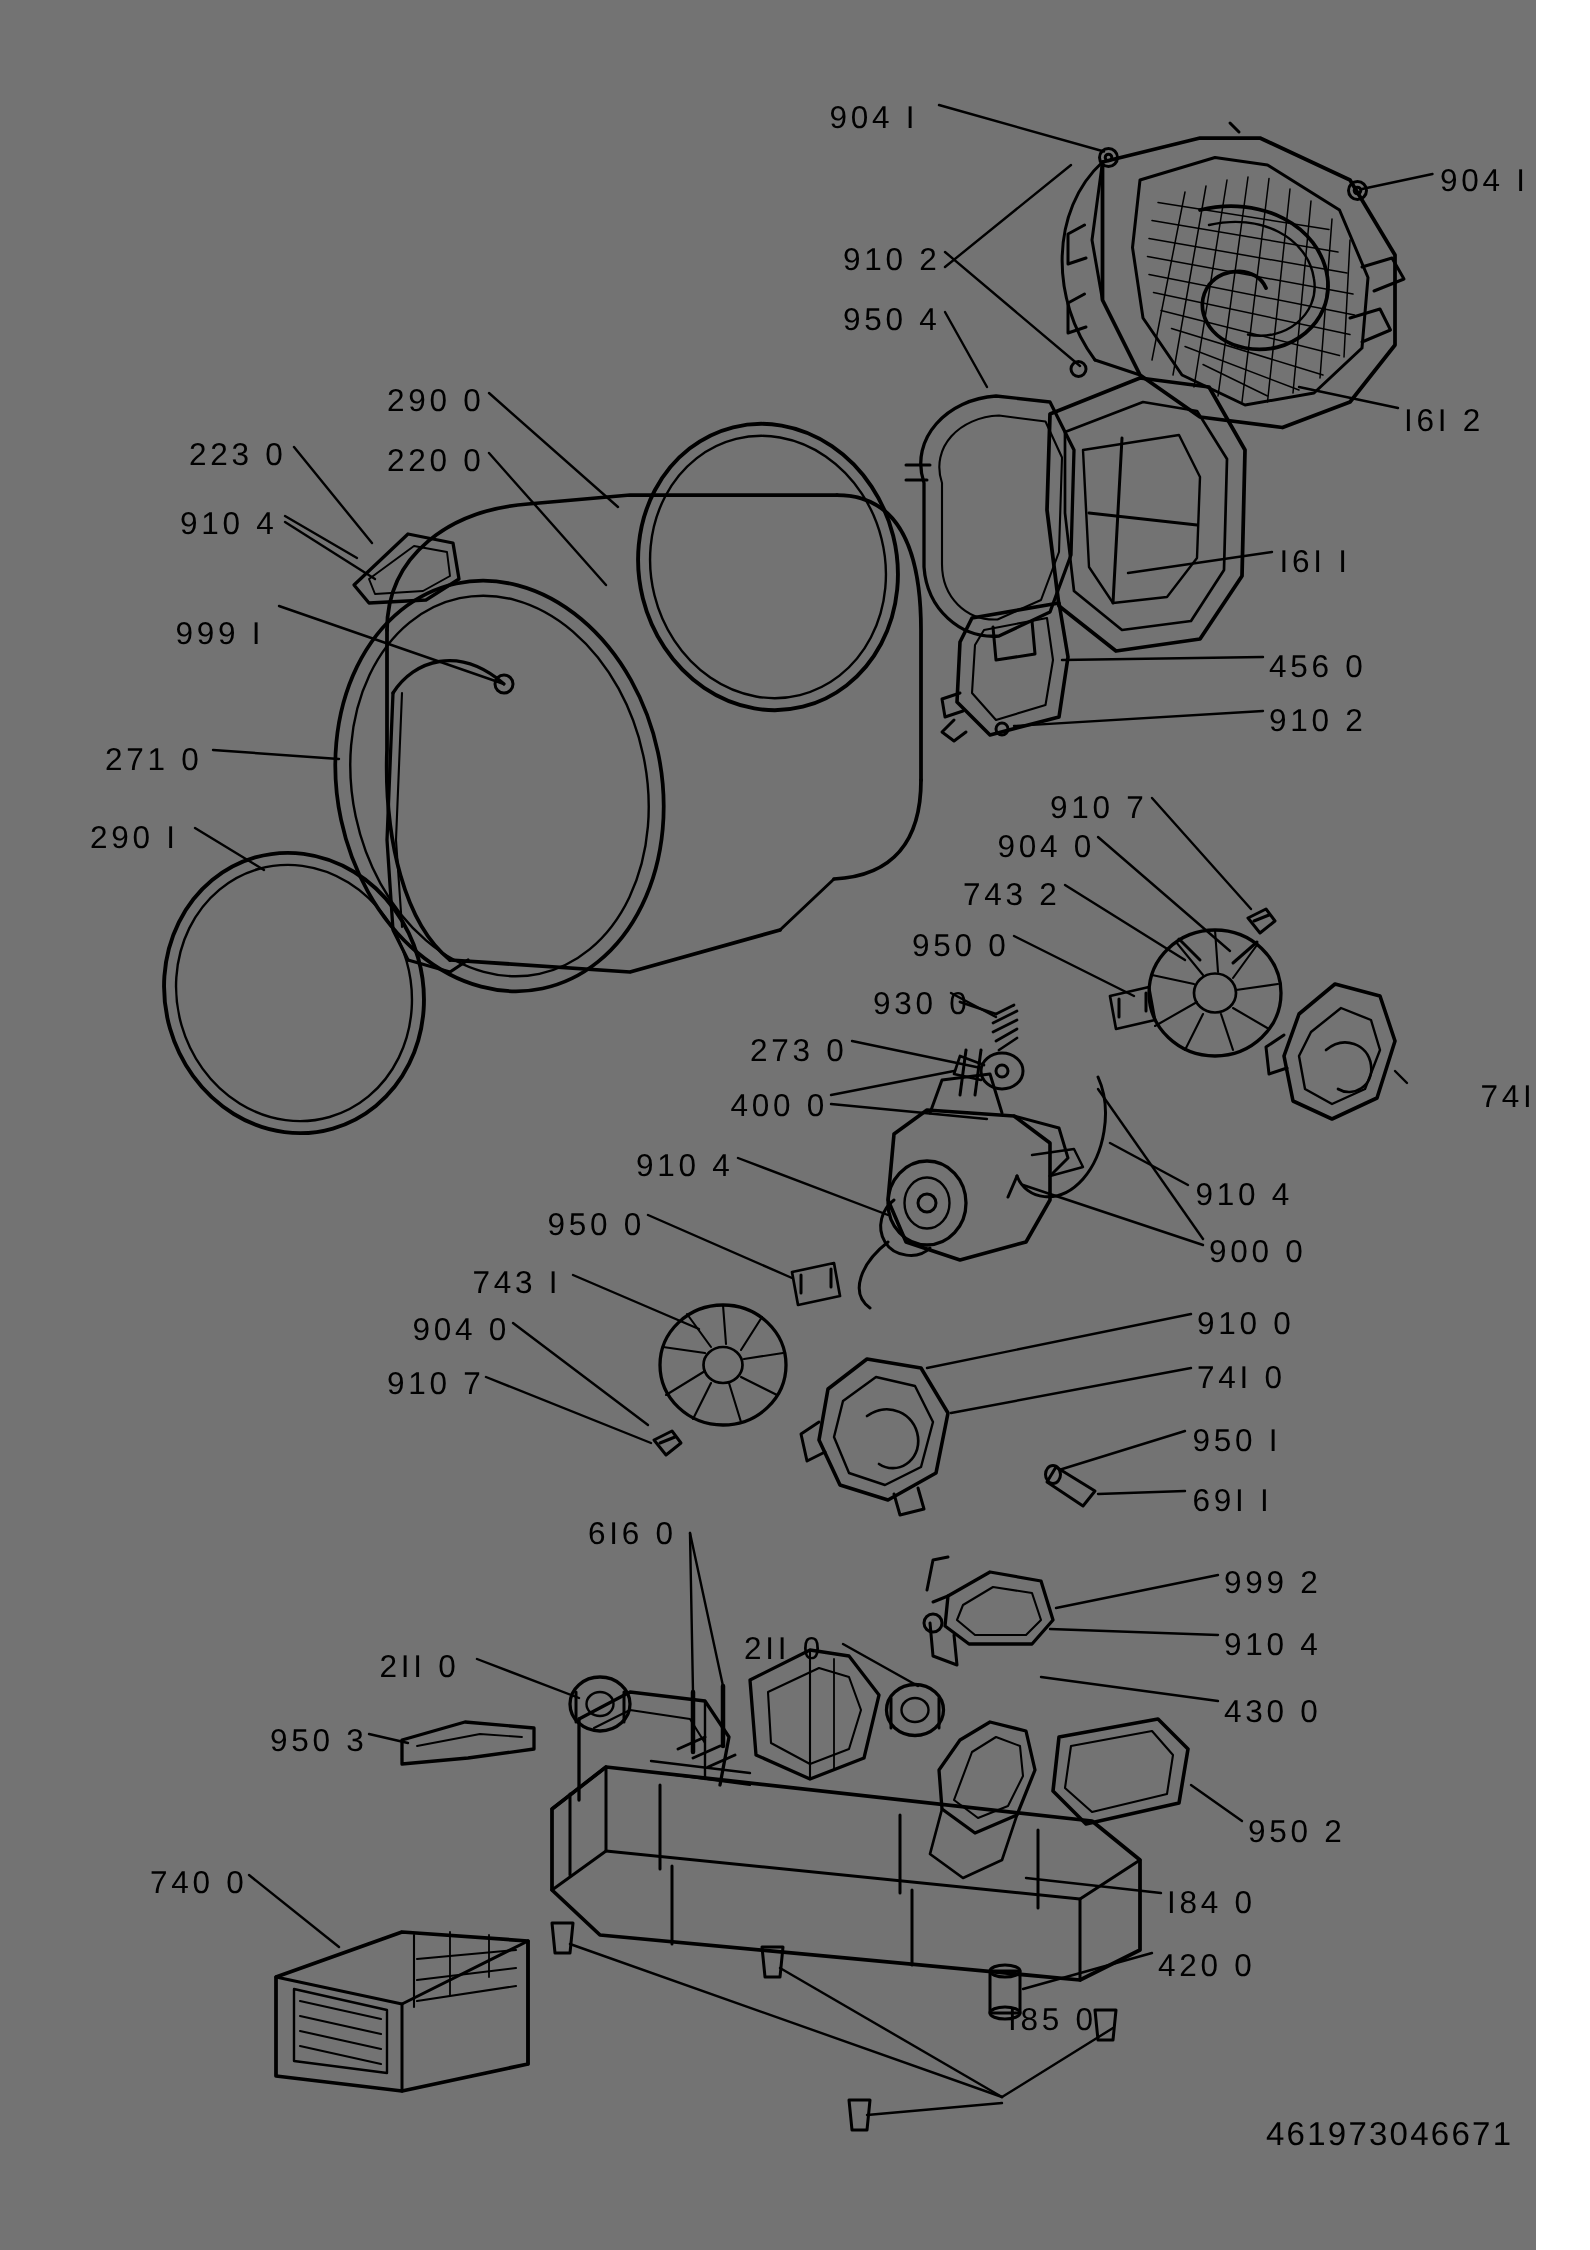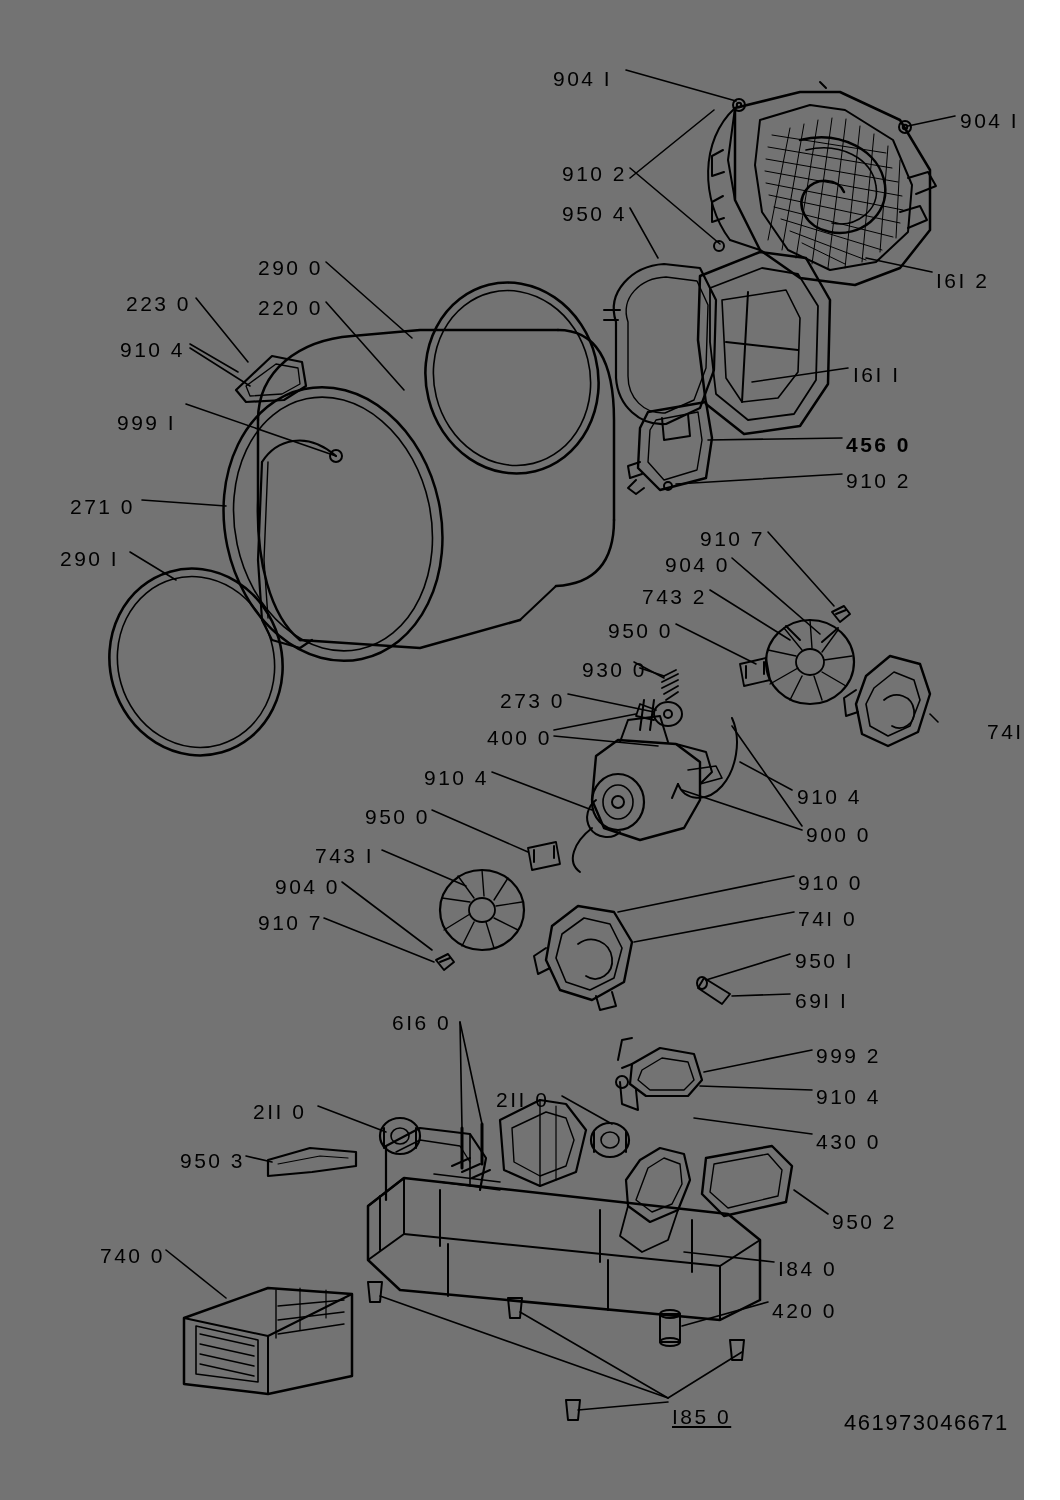--- a/index.html
+++ b/index.html
@@ -402,21 +402,21 @@
   <div class="label" style="left:960px; top:110px;">904  I</div>
   <div class="label" style="left:562px; top:163px;">910  2</div>
   <div class="label" style="left:562px; top:203px;">950  4</div>
   <div class="label" style="left:936px; top:270px;">I6I  2</div>
   <div class="label" style="left:258px; top:257px;">290  0</div>
   <div class="label" style="left:126px; top:293px;">223  0</div>
   <div class="label" style="left:258px; top:297px;">220  0</div>
   <div class="label" style="left:120px; top:339px;">910  4</div>
   <div class="label" style="left:853px; top:364px;">I6I  I</div>
   <div class="label" style="left:117px; top:380px;margin-top:32px;">999  I</div>
-  <div class="label" style="left:846px; top:434px;font-weight:bold;">456  0</div>
+  <div class="label" style="left:846px; top:434px;">456  0</div>
   <div class="label" style="left:846px; top:470px;">910  2</div>
   <div class="label" style="left:70px;  top:496px;">271  0</div>
   <div class="label" style="left:60px;  top:548px;">290  I</div>
   <div class="label" style="left:700px; top:528px;">910  7</div>
   <div class="label" style="left:665px; top:554px;">904  0</div>
   <div class="label" style="left:642px; top:586px;">743  2</div>
   <div class="label" style="left:608px; top:620px;">950  0</div>
   <div class="label" style="left:566px; top:659px;margin-left:16px;">930  0</div>
   <div class="label" style="left:500px; top:690px;">273  0</div>
   <div class="label" style="left:943px; top:721px;margin-left:44px;">74I  2</div>
@@ -436,17 +436,17 @@
   <div class="label" style="left:816px; top:1045px;">999  2</div>
   <div class="label" style="left:496px; top:1089px;">2II  0</div>
   <div class="label" style="left:816px; top:1086px;">910  4</div>
   <div class="label" style="left:253px; top:1101px;">2II  0</div>
   <div class="label" style="left:816px; top:1131px;">430  0</div>
   <div class="label" style="left:180px; top:1150px;">950  3</div>
   <div class="label" style="left:832px; top:1211px;">950  2</div>
   <div class="label" style="left:778px; top:1258px;">I84  0</div>
   <div class="label" style="left:100px; top:1245px;">740  0</div>
   <div class="label" style="left:772px; top:1300px;">420  0</div>
-  <div class="label" style="left:672px; top:1406px;text-decoration:underline;">I85  0</div>
+  <div class="label" style="left:672px; top:1336px;">I85  0</div>
 
   <div class="drawing-number" style="left:844px; top:1410px;">461973046671</div>
 
 </div>
 
 </body></html>

